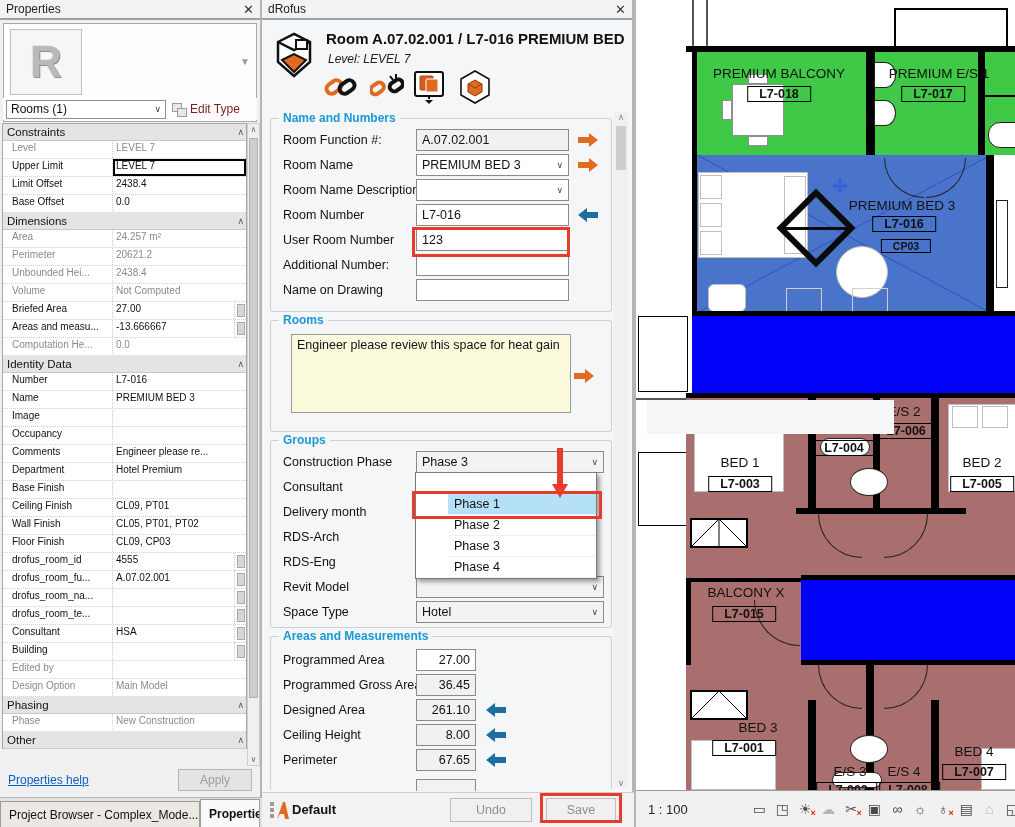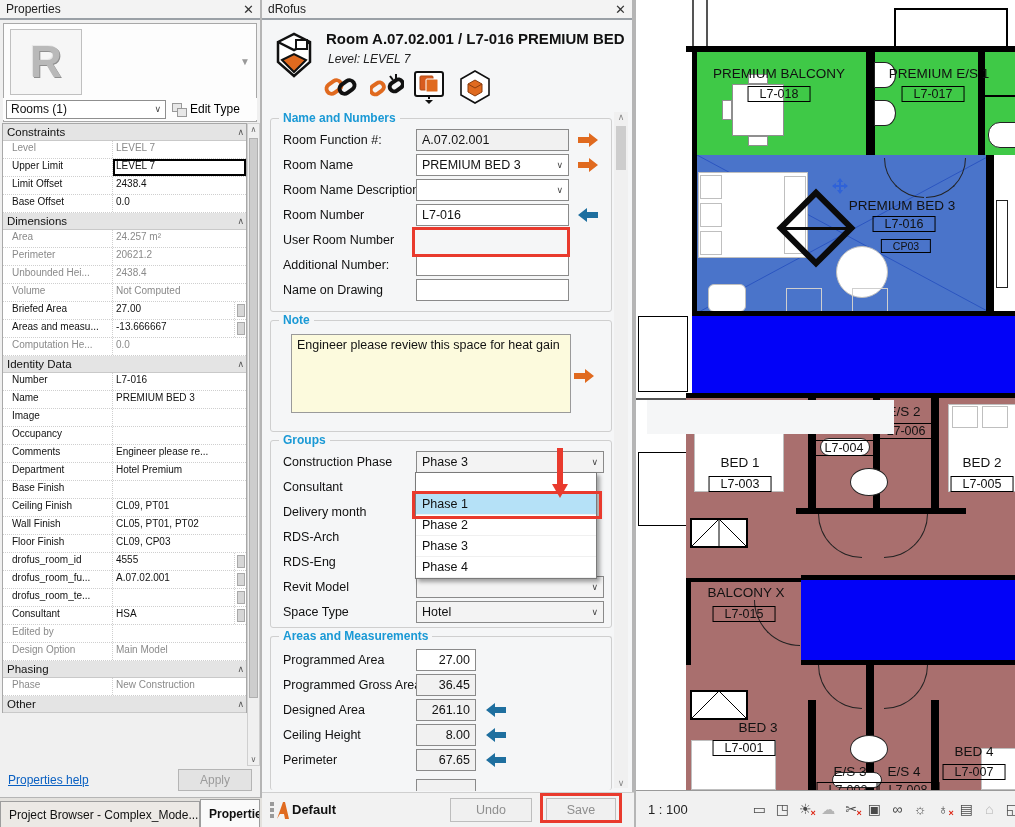--- a/index.html
+++ b/index.html
@@ -16,21 +16,21 @@
   #typeArea{position:absolute;left:3px;top:23px;width:254px;height:99px;background:#fdfdfd;border:1px solid #a8a8a8;}
   #previewBox{position:absolute;left:6px;top:5px;width:72px;height:66px;background:#f6f6f6;border:1px solid #c0c0c0;
               display:flex;align-items:center;justify-content:center;}
   #previewBox .rletter{font-size:44px;font-weight:bold;color:#b9b9b9;text-shadow:1px 1px 0 #8f8f8f, -1px -1px 0 #e8e8e8;}
   #typeDrop{position:absolute;right:6px;top:32px;color:#9a9a9a;font-size:10px;}
   #selRow{position:absolute;left:3px;top:98px;width:254px;height:22px;display:flex;align-items:center;gap:4px;background:#fdfdfd;}
   #roomsCombo{width:160px;height:19px;border:1px solid #8f8f8f;background:#fff;display:flex;align-items:center;
               padding:0 4px;font-size:12px;}
   #roomsCombo .cv{flex:1;}
   .combochev{color:#444;font-size:9px;}
-  #editTypeBtn{display:flex;align-items:center;gap:4px;color:#000000;font-size:12px;padding:0 2px;}
+  #editTypeBtn{display:flex;align-items:center;gap:4px;color:#7f1d1d;font-size:12px;padding:0 2px;}
   .etIcon{width:14px;height:13px;position:relative;}
   .etIcon:before,.etIcon:after{content:"";position:absolute;border:1px solid #9a9a9a;background:#e8e8e8;}
   .etIcon:before{left:0;top:0;width:8px;height:7px;}
   .etIcon:after{left:5px;top:5px;width:8px;height:7px;}
   #propGrid{position:absolute;left:2px;top:123px;width:245px;background:#fff;border:1px solid #a8a8a8;border-bottom:none;}
   .phead{height:17px;background:#e4e4e4;border-bottom:1px solid #c9c9c9;display:flex;align-items:center;
          padding:0 4px;font-size:11.5px;color:#111;}
   .phead .hl{flex:1;}
   .phead .chev{color:#555;font-size:9px;letter-spacing:-2px;}
   .prow{height:18px;display:flex;border-bottom:1px dotted #cfcfcf;background:#fff;font-size:10px;}
@@ -65,36 +65,36 @@
   .fctrl.ro{background:#f1f1f1;}
   .fctrl.combo{background:#f3f3f3;}
   .fctrl .cv{flex:1;white-space:nowrap;overflow:hidden;}
   .fctrl .num{flex:1;text-align:right;}
   .arrow{position:absolute;width:22px;height:14px;}
   .redbox{position:absolute;border:3px solid #e93a2d;pointer-events:none;z-index:30;}
   #noteTA{position:absolute;left:20px;top:13px;width:280px;height:79px;background:#fcfadd;border:1px solid #9a9a9a;
           font-size:12.5px;padding:3px 5px;color:#111;}
   #noteOverlay{position:absolute;left:385px;top:400px;width:247px;height:34px;background:#f5f6f7;z-index:5;}
   #ddList{position:absolute;left:153px;top:472px;width:182px;background:#fff;border:1px solid #7a7a7a;
-          box-shadow:3px 3px 4px rgba(0,0,0,.35);z-index:20;}
+          box-shadow:3px 3px 4px rgba(0,0,0,.35);z-index:20;padding-left:32px;}
   .ddopt{height:21px;display:flex;align-items:center;padding:0 6px;font-size:12.5px;border-bottom:1px solid #f0f0f0;background:#fff;}
   .ddopt.hl{background:#b5e1f7;}
   #droFootBar{position:absolute;left:0;top:792px;width:372px;height:35px;background:#f2f2f2;border-top:1px solid #cfcfcf;z-index:25;}
   #defaultLbl{position:absolute;left:30px;top:9px;font-weight:bold;font-size:13px;}
   .btn{position:absolute;top:5px;width:82px;height:24px;background:#f0f0f0;border:1px solid #bdbdbd;color:#8f8f8f;
        display:flex;align-items:center;justify-content:center;font-size:12.5px;}
   #droSB{position:absolute;left:352px;top:112px;width:14px;height:676px;background:#f0f0f0;}
   #droSB .sa{position:absolute;left:0;width:14px;text-align:center;color:#888;font-size:9px;}
   #droSB .thumb{position:absolute;left:2px;top:14px;width:10px;height:44px;background:#cdcdcd;}
   
   #planPanel{position:absolute;left:634px;top:0;width:381px;height:827px;background:#fff;border-left:2px solid #b5b5b5;overflow:hidden;}
   .wall{position:absolute;background:#000;}
   .room{position:absolute;}
   .rlabel{position:absolute;font-size:13.5px;color:#111;white-space:nowrap;transform:translateX(-50%);}
-  .rtag{position:absolute;border:1px solid #000;font-size:12.5px;padding:0 11px;white-space:nowrap;transform:translateX(-50%);}
+  .rtag{position:absolute;border:1px solid #000;font-size:12.5px;padding:0 11px;white-space:nowrap;transform:translateX(-50%);font-weight:bold;}
   .rtag.small{font-size:10.5px;}
   .furn{position:absolute;background:#fff;border:1px solid #8f8f8f;}
   .fixt{position:absolute;background:#fff;border:1.5px solid #222;}
   .arc{position:absolute;border:1px solid #222;background:transparent;}
   #viewBar{position:absolute;left:0;top:790px;width:381px;height:37px;background:#f1f1f1;border-top:1px solid #9a9a9a;
            display:flex;align-items:center;z-index:10;}
   #scaleLbl{margin:0 14px 0 12px;font-size:13px;color:#222;white-space:nowrap;}
   .vicon{position:relative;width:19px;height:20px;display:flex;align-items:center;justify-content:center;
          color:#4a4a4a;font-size:14px;}
   .vicon.dim{color:#b5b5b5;}
@@ -237,29 +237,43 @@
           </span>
         </div>
         <div class="prow">
           <span class="pl">drofus_room_fu...</span>
           <span class="pv">A.07.02.001</span>
           <span class="pb">
             <i></i>
           </span>
         </div>
         <div class="prow">
+          <span class="pl">drofus_room_na...</span>
+          <span class="pv"></span>
+          <span class="pb">
+            <i></i>
+          </span>
+        </div>
+        <div class="prow">
           <span class="pl">drofus_room_te...</span>
           <span class="pv"></span>
           <span class="pb">
             <i></i>
           </span>
         </div>
         <div class="prow">
           <span class="pl">Consultant</span>
           <span class="pv">HSA</span>
+          <span class="pb">
+            <i></i>
+          </span>
+        </div>
+        <div class="prow">
+          <span class="pl">Building</span>
+          <span class="pv"></span>
           <span class="pb">
             <i></i>
           </span>
         </div>
         <div class="prow ro">
           <span class="pl">Edited by</span>
           <span class="pv"></span>
         </div>
         <div class="prow ro">
           <span class="pl">Design Option</span>
@@ -365,38 +379,41 @@
             <span class="flabel">Room Number</span>
             <div class="fctrl" style="left: 145px; width: 153px; top: 0px;">
               <span class="cv">L7-016</span>
             </div>
             <svg viewBox="0 0 22 14" class="arrow" style="left: 306px; top: 4px;">
               <polygon points="21,4 10,4 10,0 1,7 10,14 10,10 21,10" fill="#1e6f9f"></polygon>
             </svg>
           </div>
           <div class="frow" style="top: 110px;">
             <span class="flabel">User Room Number</span>
+            <div class="fctrl" style="left: 145px; width: 153px; top: 0px;">
+              <span class="cv">123</span>
+            </div>
           </div>
           <div class="frow" style="top: 135px;">
             <span class="flabel">Additional Number:</span>
             <div class="fctrl" style="left: 145px; width: 153px; top: 0px;">
               <span class="cv"></span>
             </div>
           </div>
           <div class="frow" style="top: 160px;">
             <span class="flabel">Name on Drawing</span>
             <div class="fctrl" style="left: 145px; width: 153px; top: 0px;">
               <span class="cv"></span>
             </div>
           </div>
         </div>
     </div>
 
     <div class="gbox" style="left:8px;top:320px;width:342px;height:112px;">
-      <span class="legend">Note</span>
+      <span class="legend">Rooms</span>
       <div id="noteTA">Engineer please review this space for heat gain</div>
       <svg class="arrow" style="left:302px;top:48px" viewBox="0 0 22 14">
         <polygon points="1,4 12,4 12,0 21,7 12,14 12,10 1,10" fill="#e06a1f"></polygon>
         </svg>
     </div>
     <div id="noteOverlay"></div>
 
     <div class="gbox" style="left:8px;top:440px;width:342px;height:188px;">
       <span class="legend">Groups</span>
       <div id="grRows">

